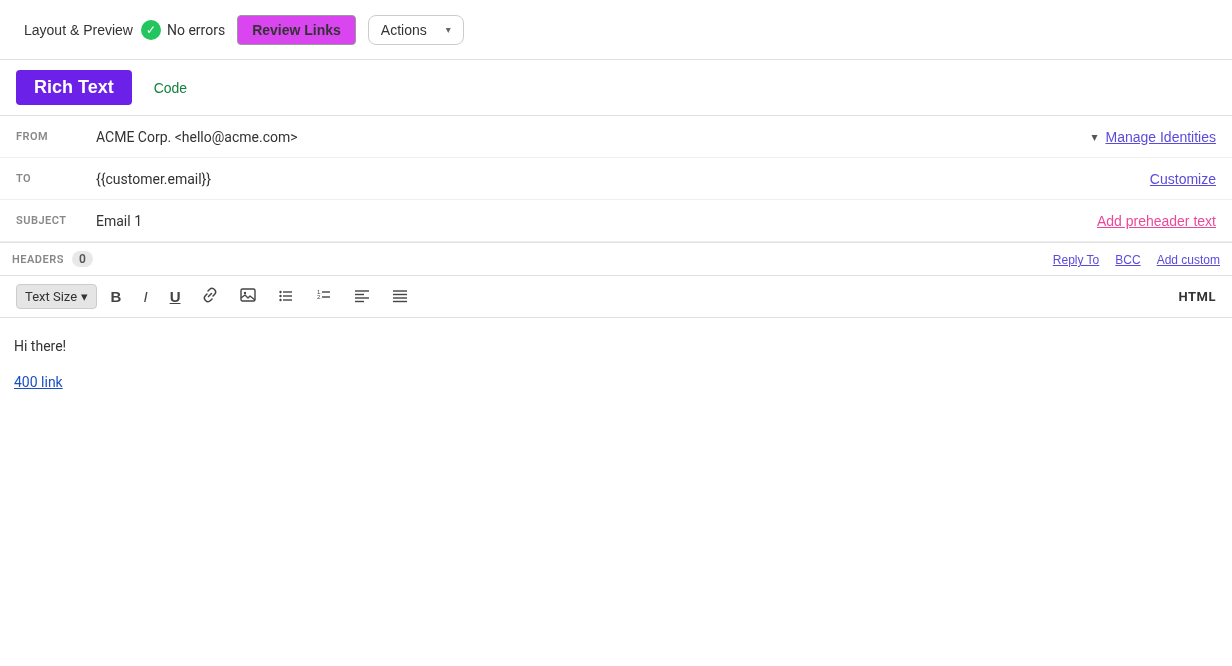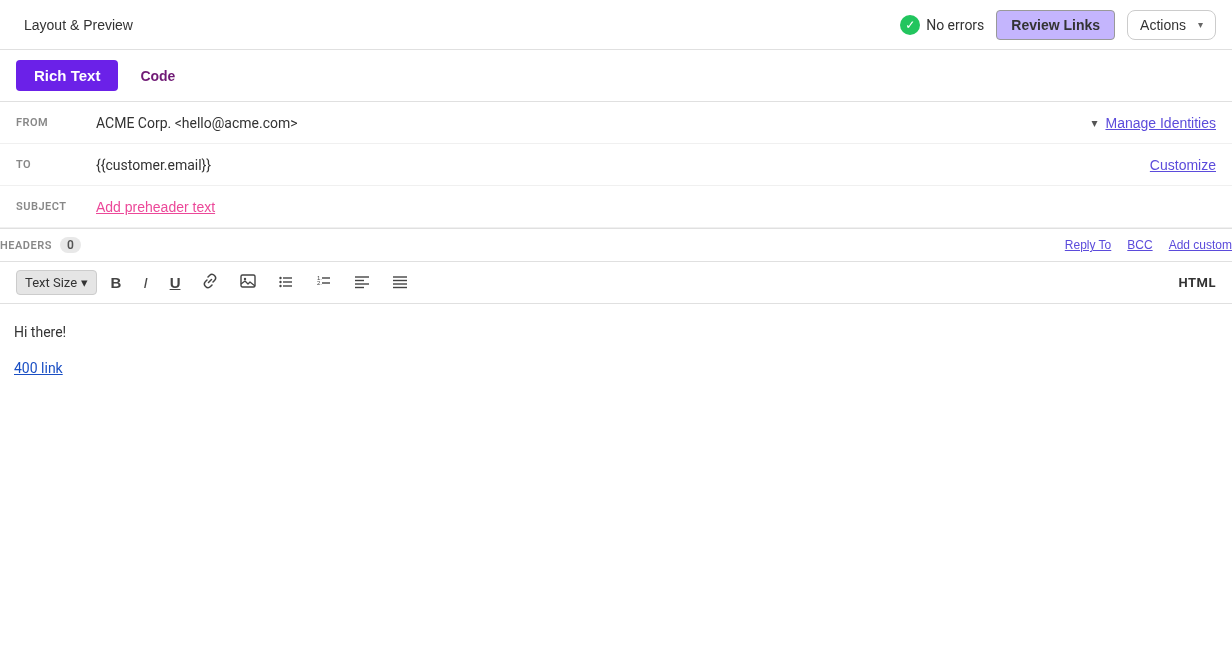--- a/index.html
+++ b/index.html
@@ -2,23 +2,22 @@
 <html><head>
   <meta charset="utf-8">
   <style>
     * { box-sizing: border-box; margin: 0; padding: 0; }
     body { font-family: -apple-system, BlinkMacSystemFont, 'Segoe UI', Roboto, sans-serif; background: #fff; color: #333; font-size: 14px; }
 
     
     .top-bar {
       display: flex;
       align-items: center;
-      justify-content: space-between;
       padding: 0 16px;
-      height: 50px;
+      height: 60px;
       border-bottom: 1px solid #e0e0e0;
     }
     .top-bar-left { display: flex; align-items: center; }
     .top-bar-right { display: flex; align-items: center; gap: 12px; }
 
     .layout-preview-btn {
       background: none;
       border: none;
       font-size: 14px;
       font-weight: 500;
@@ -40,34 +39,34 @@
       background: #22c55e;
       border-radius: 50%;
       display: flex;
       align-items: center;
       justify-content: center;
       color: white;
       font-size: 12px;
     }
 
     .review-links-btn {
-      background: #c4b5fd;
+      background: #d946ef;
       border: 1px solid #999;
       border-radius: 4px;
       padding: 6px 14px;
       font-size: 14px;
       font-weight: 600;
       cursor: pointer;
       color: #333;
     }
 
     .actions-btn {
       display: flex;
       align-items: center;
-      gap: 12px;
+      gap: 19px;
       background: #fff;
       border: 1px solid #ccc;
       border-radius: 8px;
       padding: 6px 12px;
       font-size: 14px;
       cursor: pointer;
       color: #333;
     }
     .chevron { font-size: 10px; color: #666; }
 
@@ -79,34 +78,33 @@
       border-bottom: 1px solid #e0e0e0;
       gap: 4px;
     }
 
     .tab-btn-active {
       background: #6b21e8;
       color: #fff;
       border: none;
       border-radius: 4px;
       padding: 7px 18px;
-      font-size: 15px;
+      font-size: 18px;
       font-weight: 600;
       cursor: pointer;
     }
 
     .tab-btn {
       background: none;
-      color: #701a75;
+      color: #15803d;
       border: none;
       border-radius: 4px;
       padding: 7px 18px;
       font-size: 14px;
       cursor: pointer;
-      font-weight: bold;
     }
 
     
     .email-fields { border-bottom: 1px solid #e0e0e0; }
 
     .field-row {
       display: flex;
       align-items: center;
       padding: 10px 16px;
       border-bottom: 1px solid #f0f0f0;
@@ -161,22 +159,22 @@
     .from-dropdown-arrow {
       color: #555;
       font-size: 12px;
       margin: 0 8px;
       cursor: pointer;
     }
 
     
     .headers-row {
       display: flex;
-      align-items: center;
-      padding: 8px 0;
+      align-items: flex-end;
+      padding: 8px 12px;
       border-bottom: 1px solid #e0e0e0;
       justify-content: space-between;
     }
 
     .headers-label {
       font-size: 11px;
       font-weight: 600;
       color: #888;
       text-transform: uppercase;
       letter-spacing: 0.5px;
@@ -319,20 +317,21 @@
   </div>
 
   <div class="field-row">
     <span class="field-label">TO</span>
     <span class="field-value">{{customer.email}}</span>
     <button class="customize-link">Customize</button>
   </div>
 
   <div class="field-row">
     <span class="field-label">SUBJECT</span>
+    <span class="field-value">Email 1</span>
     <button class="add-preheader-link">Add preheader text</button>
   </div>
 
 </div>
 
 <div class="headers-row">
   <div class="headers-left">
     <span class="headers-label">HEADERS</span>
     <span class="headers-badge">0</span>
   </div>

